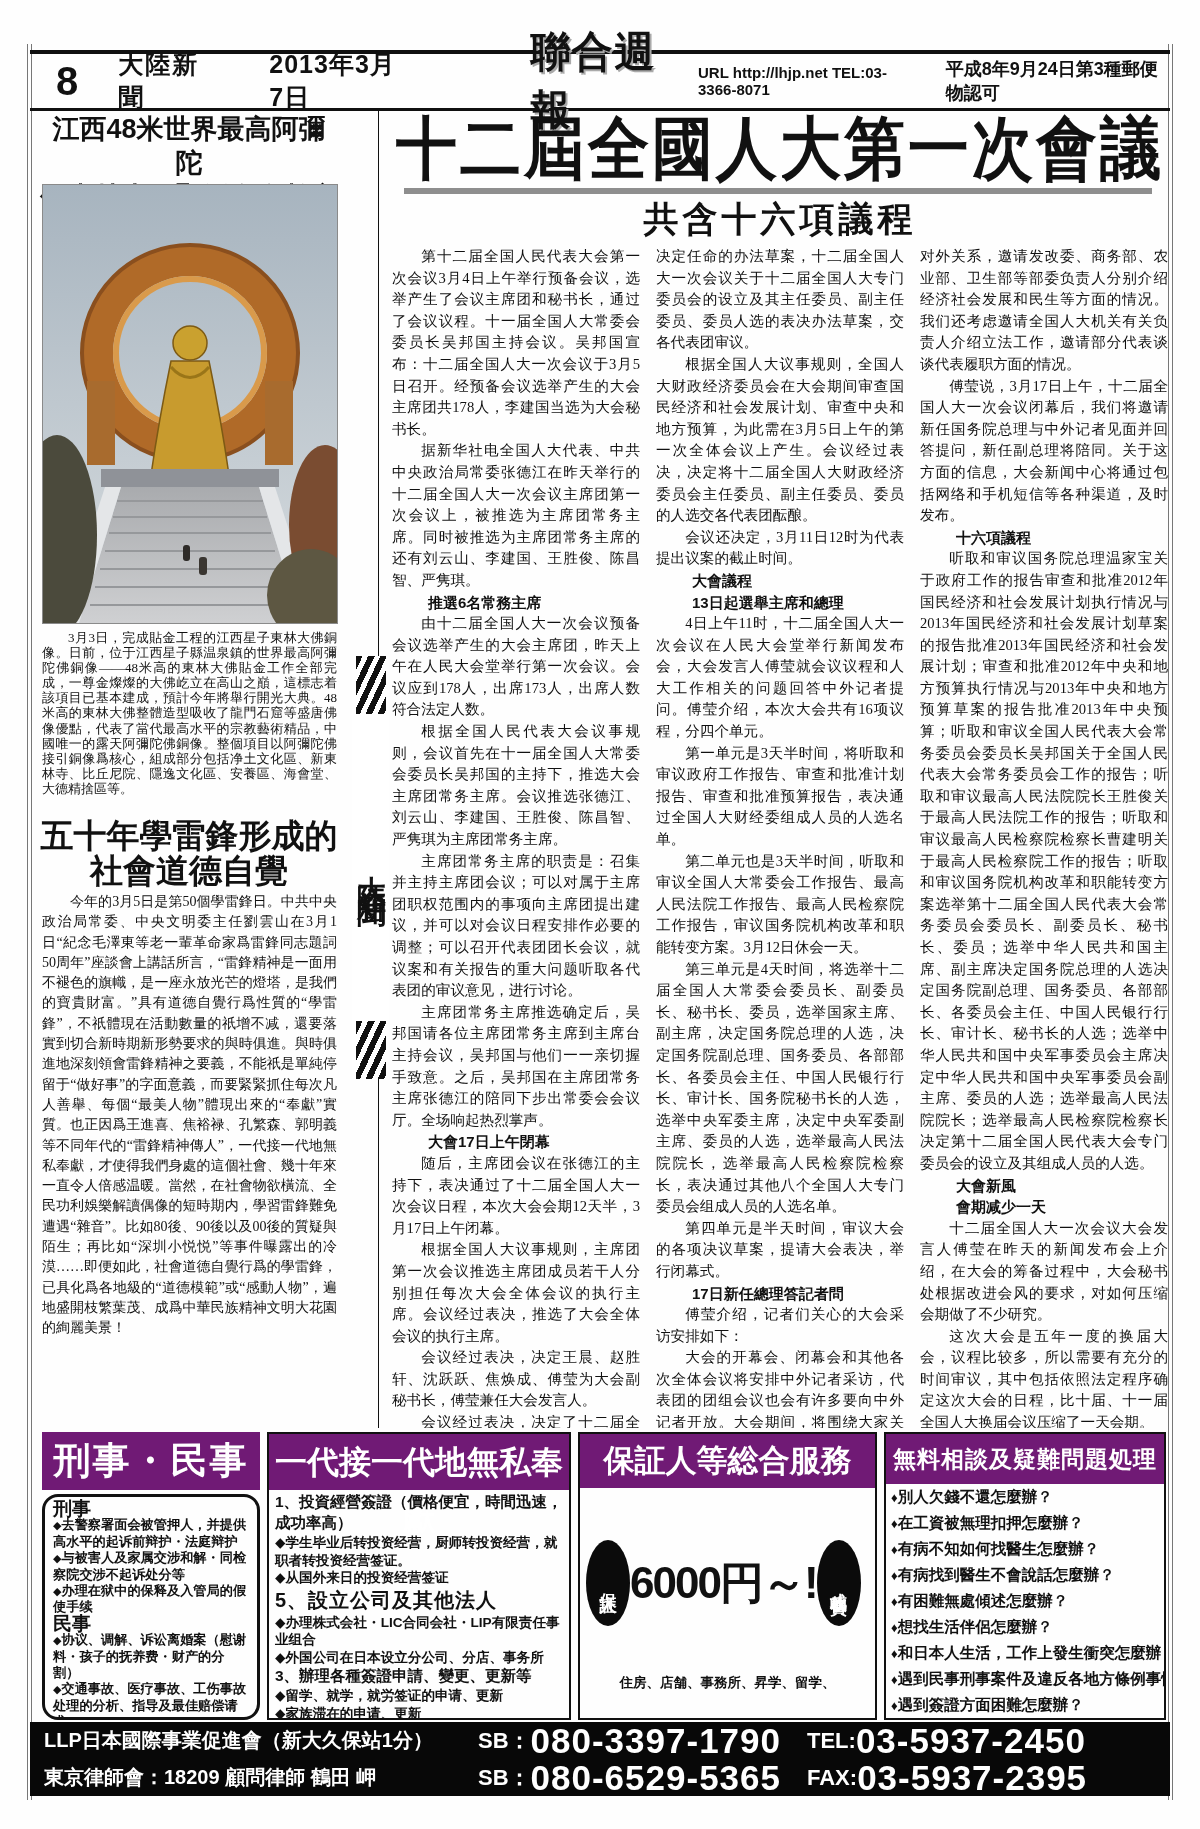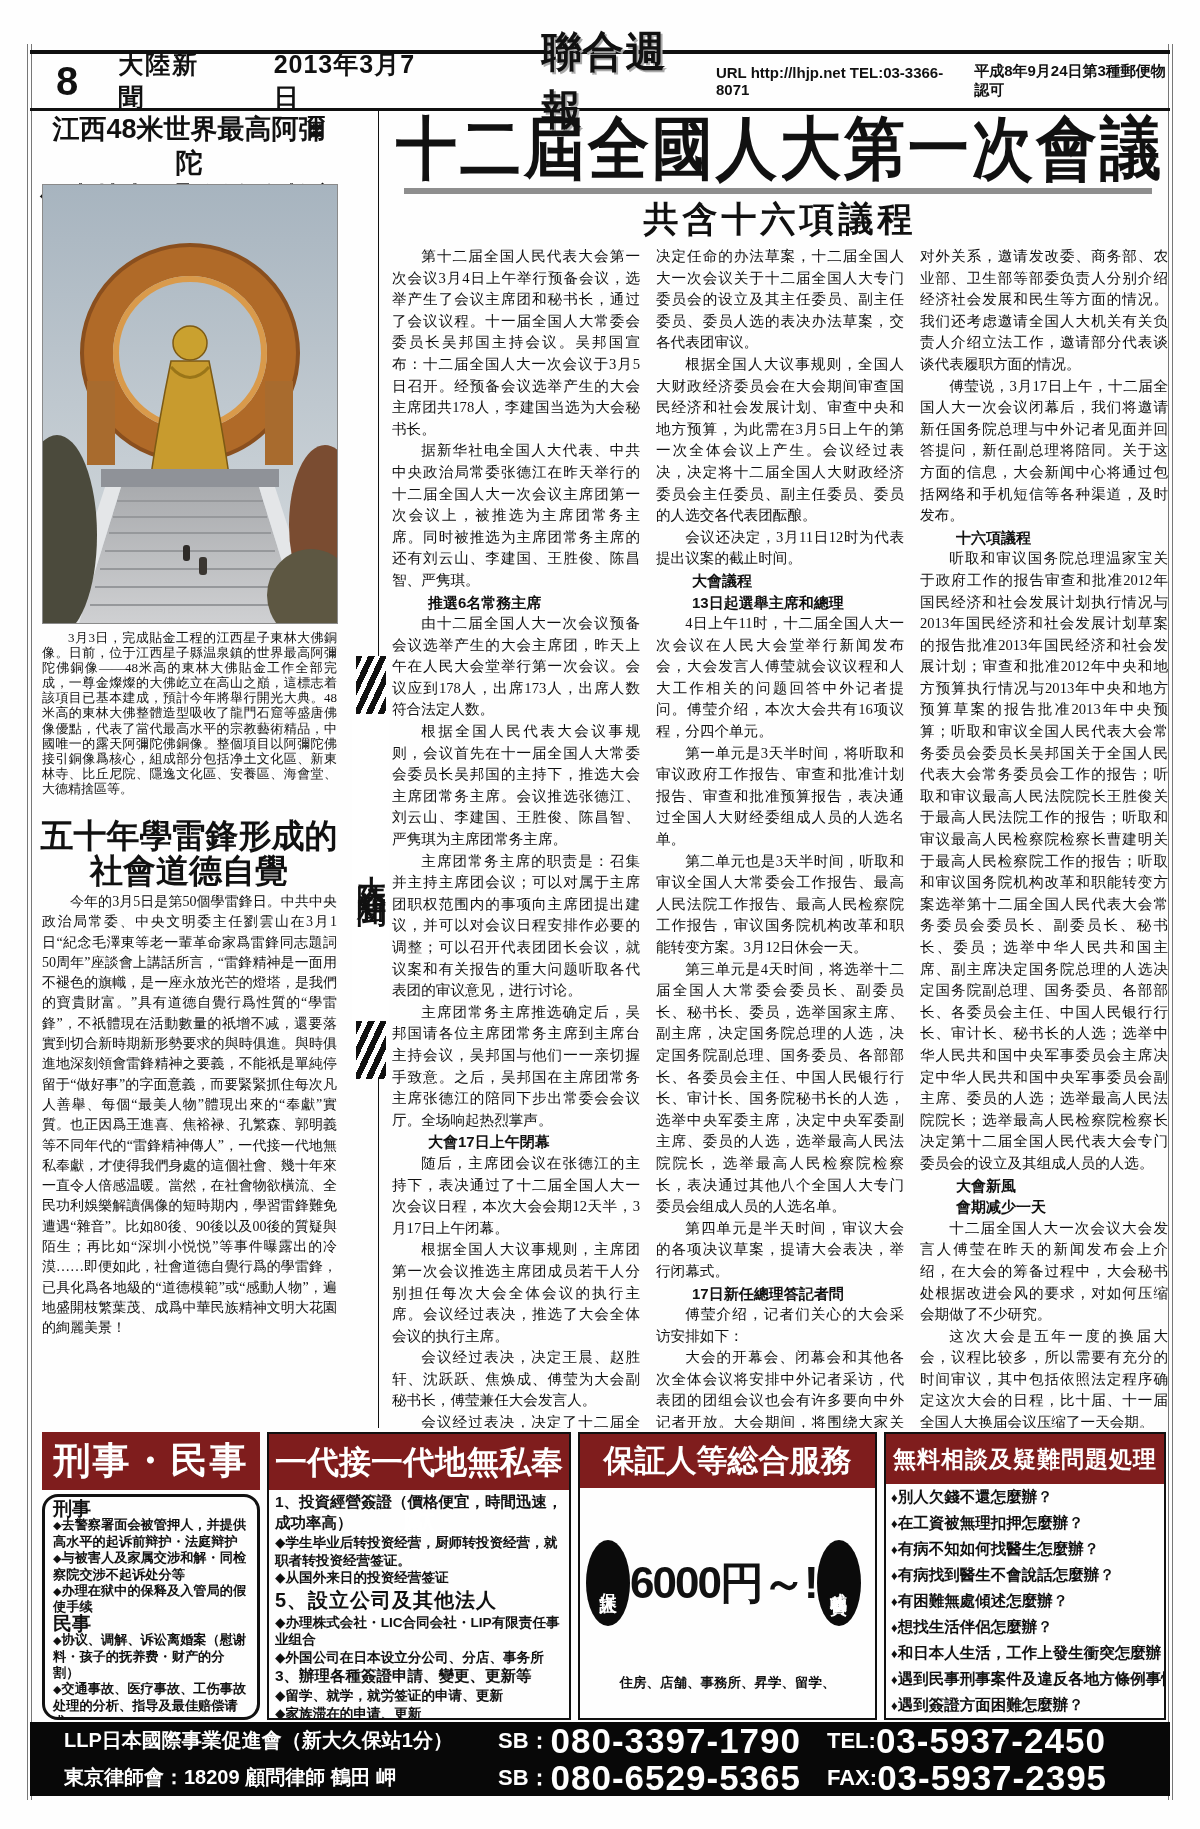--- a/index.html
+++ b/index.html
@@ -12,21 +12,21 @@
   .header{position:absolute;left:30px;top:50px;width:1140px;height:54px;
     background:linear-gradient(180deg,#ececec,#fafafa 40%,#cicfcf,#c9c9c9);
     border-top:4px solid #101010;border-bottom:3px solid #101010;
     display:flex;align-items:center;font-family:"Liberation Sans","DejaVu Sans",sans-serif;}
   .h-num{font-size:40px;font-weight:900;margin-left:26px;}
   .h-section{font-size:25px;font-weight:700;margin-left:40px;letter-spacing:2px;}
   .h-date{font-size:25px;font-weight:700;margin-left:60px;letter-spacing:1px;}
   .h-brand{font-size:40px;font-weight:900;margin-left:120px;letter-spacing:2px;
            text-shadow:2px 2px 0 #aaa;transform:scaleY(1.05);}
   .h-url{font-size:15px;font-weight:700;margin-left:26px;}
-  .h-postal{font-size:15px;font-weight:700;margin-left:28px;}
+  .h-postal{font-size:18px;font-weight:700;margin-left:28px;}
 
   
   .lhead{position:absolute;left:40px;top:112px;width:298px;text-align:center;
     font-family:"Liberation Sans","DejaVu Sans",sans-serif;font-weight:900;font-size:27px;line-height:34px;}
   .photo{position:absolute;left:42px;top:184px;width:294px;height:438px;border:1px solid #8a8a8a;background:#b9c3ca;}
   .buddha-text{position:absolute;left:42px;top:630px;width:295px;height:182px;overflow:hidden;
     font-size:13px;line-height:15.1px;text-align:justify;}
   .buddha-text .p{text-indent:2em;}
   .lf-head{position:absolute;left:40px;top:818px;width:298px;text-align:center;
     font-family:"Liberation Sans","DejaVu Sans",sans-serif;font-weight:900;font-size:33px;line-height:35px;}
@@ -52,21 +52,21 @@
   .m-cols{position:absolute;left:392px;top:246px;width:776px;height:1182px;display:flex;gap:16px;}
   .mcol{width:248px;height:100%;overflow:hidden;text-align:justify;font-size:14.6px;line-height:21.6px;}
   .mcol .p{text-indent:2em;}
   .mcol .pc{text-indent:0;}
   .mcol .ch{font-family:"Liberation Sans","DejaVu Sans",sans-serif;font-weight:700;
             text-indent:2.4em;font-size:15px;}
 
   
   .ads{position:absolute;left:42px;top:1432px;width:1124px;height:288px;display:flex;gap:7px;
        font-family:"Liberation Sans","DejaVu Sans",sans-serif;}
-  .adtitle{background:#7f1d1d;color:#fff;text-align:center;font-weight:900;}
+  .adtitle{background:#701a75;color:#fff;text-align:center;font-weight:900;}
   .ad-criminal{width:218px;display:flex;flex-direction:column;}
   .ad-criminal .adtitle{height:58px;line-height:58px;font-size:37px;letter-spacing:2px;}
   .ad-criminal .adbox{border:3px solid #111;border-radius:16px;margin-top:4px;flex:1;
       padding:4px 8px;font-size:13.2px;font-weight:700;line-height:16.4px;overflow:hidden;}
   .ad-criminal .sec{font-size:19px;font-weight:900;}
   .ad-item{margin:0;}
   .ad-item .dia{font-size:11px;}
   .ad-visa{width:300px;border:2px solid #111;display:flex;flex-direction:column;overflow:hidden;}
   .ad-visa .adtitle{height:56px;line-height:56px;font-size:32px;}
   .ad-visa .body{padding:2px 6px;font-weight:700;overflow:hidden;}
@@ -85,21 +85,21 @@
           padding:3px 4px;text-align:center;white-space:nowrap;overflow:hidden;}
   .g-item{font-size:15.5px;font-weight:900;line-height:22px;padding-left:6px;white-space:nowrap;overflow:hidden;}
   .ad-consult{flex:1;border:2px solid #111;display:flex;flex-direction:column;overflow:hidden;}
   .ad-consult .adtitle{height:50px;line-height:50px;font-size:23px;letter-spacing:1px;}
   .c-item{font-size:15.5px;font-weight:900;line-height:25.5px;padding-left:5px;white-space:nowrap;overflow:hidden;}
   .c-item .dia{font-size:13px;}
 
   
   .footer{position:absolute;left:30px;top:1722px;width:1140px;height:74px;background:#080808;color:#fff;
      font-family:"Liberation Sans","DejaVu Sans",sans-serif;display:flex;flex-direction:column;justify-content:center;}
-  .f-row{display:flex;align-items:center;height:37px;margin-left:20px;}
+  .f-row{display:flex;align-items:center;height:37px;}
   .f-org{font-size:20px;font-weight:700;margin-left:14px;width:434px;white-space:nowrap;overflow:hidden;}
   .f-lbl{font-size:22px;font-weight:900;}
   .f-num{font-size:35px;font-weight:900;letter-spacing:1px;white-space:nowrap;}
   .f-sp{width:26px;}
 </style>
 </head>
 <body>
 
 <div class="page">
   <div class="edge edge-l"></div>

